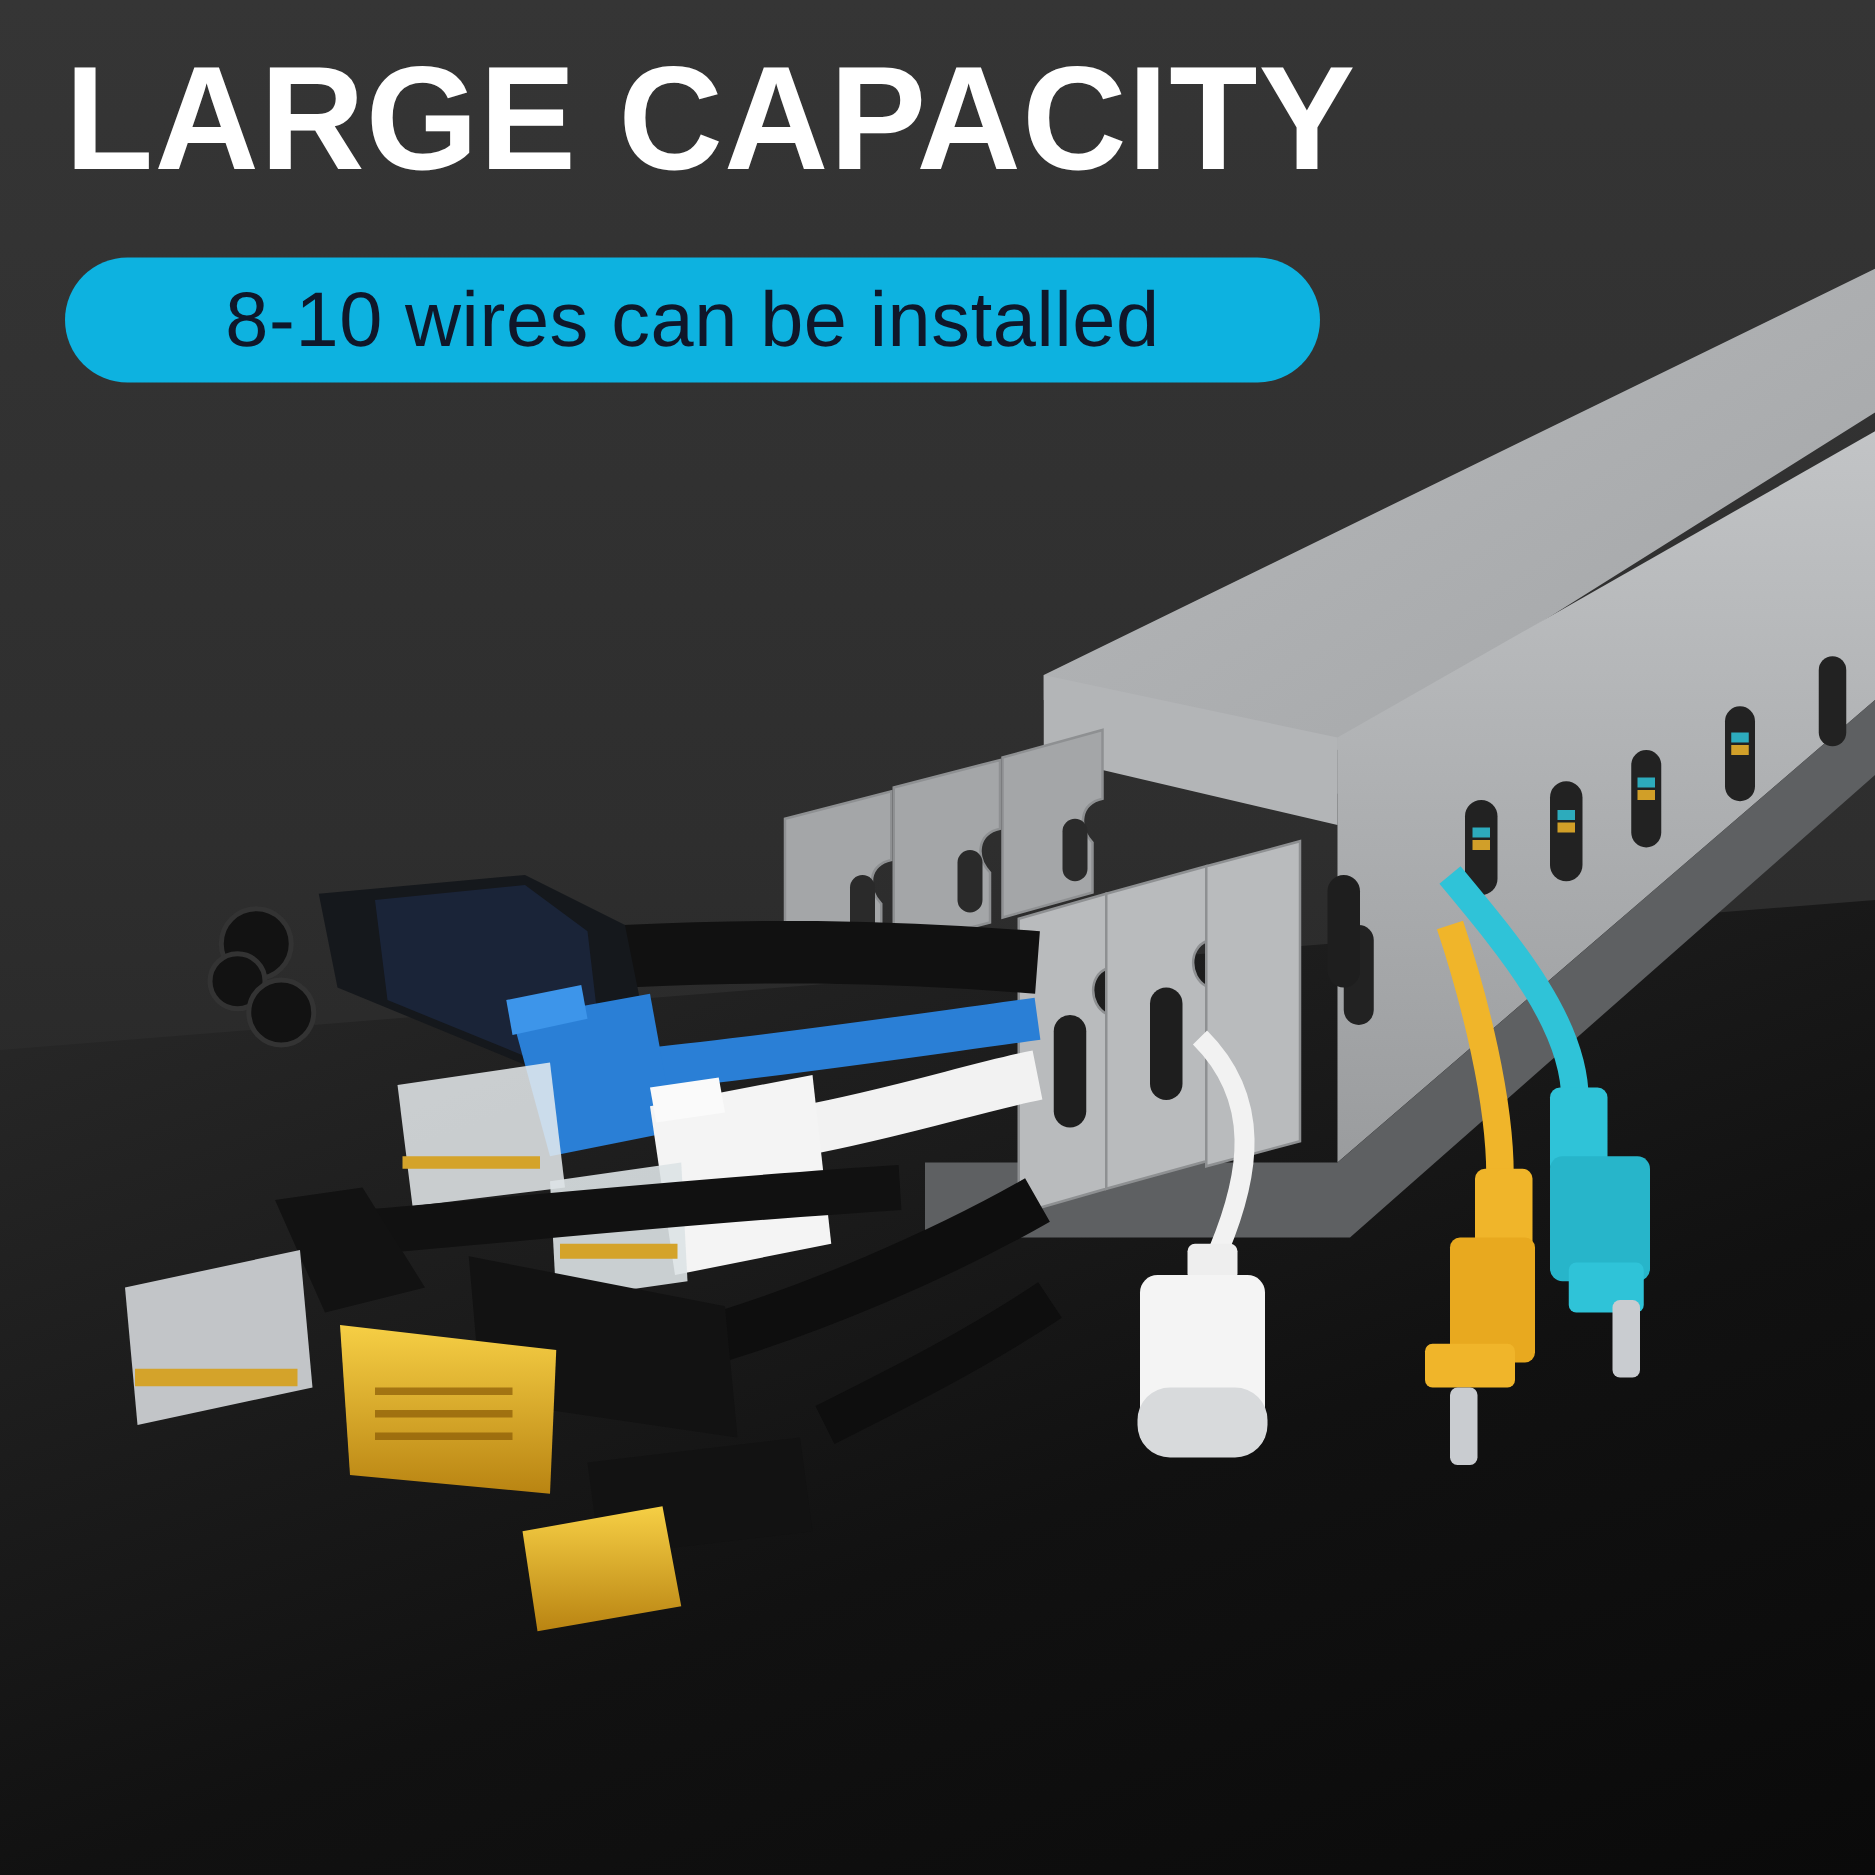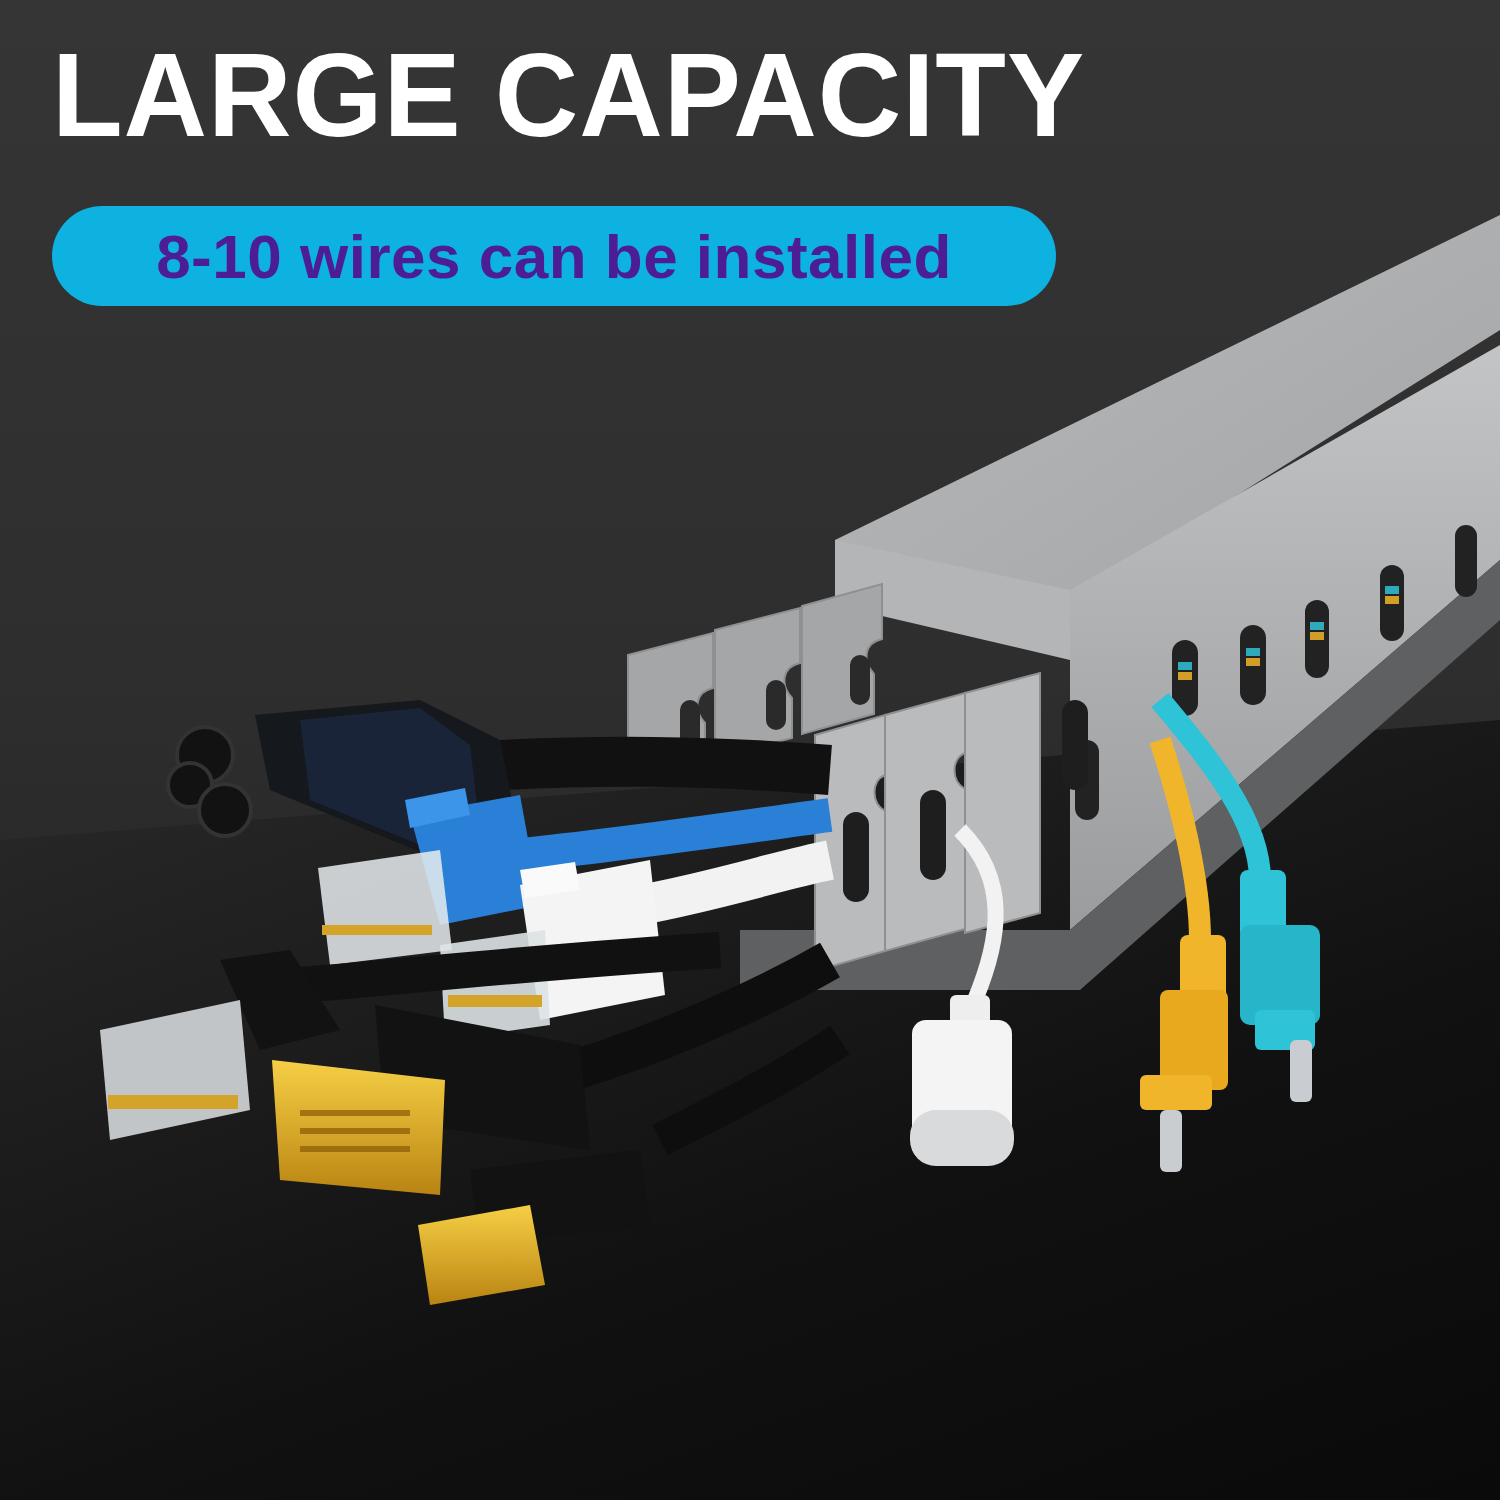--- a/index.html
+++ b/index.html
@@ -1,21 +1,21 @@
 <!DOCTYPE html>
 <html><head>
 <meta charset="utf-8">
 <style>
   html,body{margin:0;padding:0;}
   body{width:1500px;height:1500px;overflow:hidden;background:#2b2b2b;font-family:"Liberation Sans",sans-serif;position:relative;}
   .bg{position:absolute;inset:0;background:linear-gradient(180deg,#353535 0%,#2e2e2e 45%,#1c1c1c 100%);}
   .floor{position:absolute;left:0;top:720px;width:1500px;height:780px;background:linear-gradient(160deg,#2a2a2a 0%,#111 60%,#0a0a0a 100%);clip-path:polygon(0 120px,1500px 0,1500px 780px,0 780px);}
   .headline{position:absolute;left:52px;top:36px;font-size:118px;font-weight:700;color:#ffffff;letter-spacing:1px;line-height:1;transform:scaleX(0.98);transform-origin:left;}
   .pill{position:absolute;left:52px;top:206px;width:1004px;height:100px;border-radius:50px;background:#0db2e0;display:flex;align-items:center;justify-content:center;}
-  .pill span{font-size:62px;font-weight:700;color:#4c1d95;letter-spacing:0.5px;}
+  .pill span{font-size:62px;font-weight:400;color:#0f172a;letter-spacing:0.5px;}
   svg.scene{position:absolute;left:0;top:0;}
 </style>
 </head>
 <body>
 
 <div class="bg"></div>
 <div class="floor"></div>
 
 <div class="headline">LARGE CAPACITY</div>
 <div class="pill">

